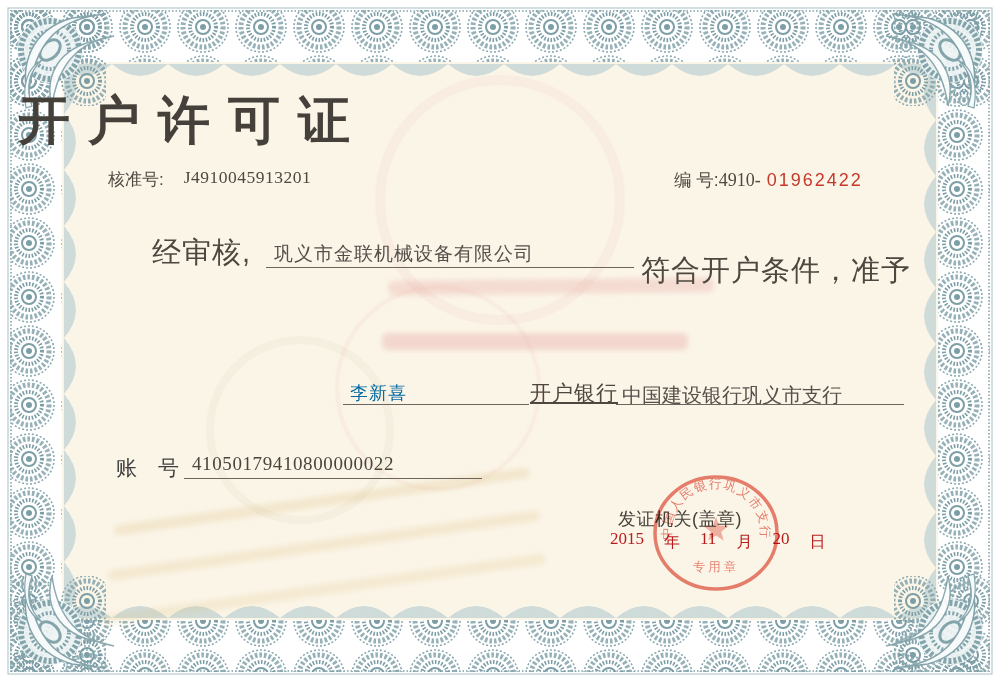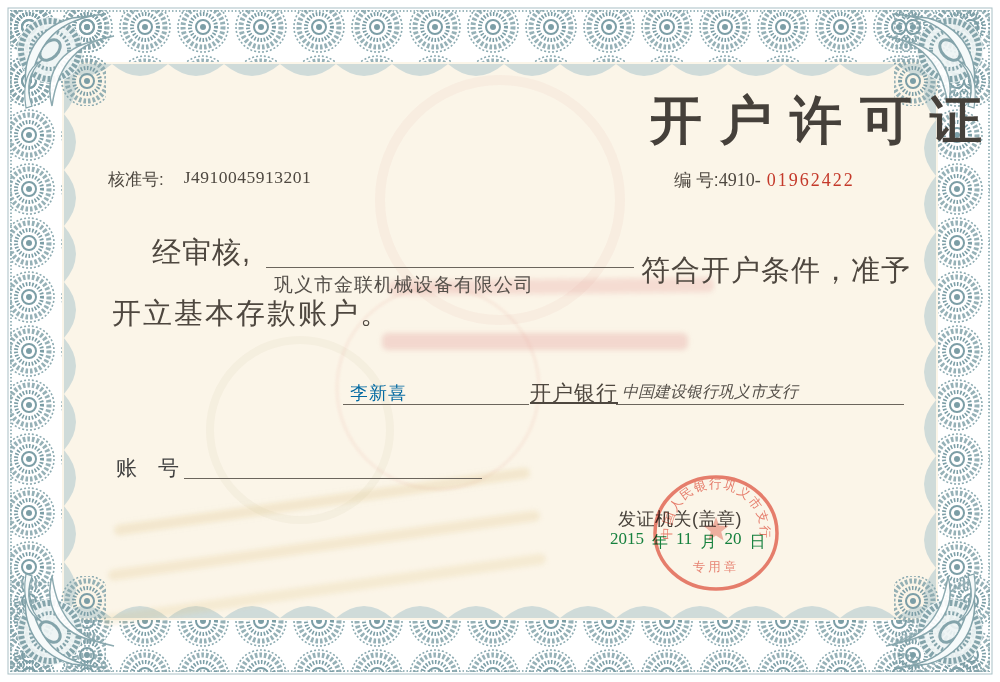--- a/index.html
+++ b/index.html
@@ -11,39 +11,39 @@
   .ghost{position:absolute;z-index:1;filter:blur(2.5px);border-radius:6px;pointer-events:none;}
   .g-pink1{left:388px;top:279px;width:326px;height:15px;background:rgba(222,132,132,.22);transform:rotate(-.6deg);}
   .g-pink2{left:382px;top:333px;width:306px;height:17px;background:rgba(222,132,132,.26);}
   .g-circle{left:336px;top:286px;width:204px;height:204px;border:2px solid rgba(234,162,150,.22);border-radius:50%;background:transparent;filter:blur(1.5px);}
   .g-yel1{left:112px;top:496px;width:420px;height:11px;background:rgba(221,192,126,.25);transform:rotate(-8deg);}
   .g-yel2{left:106px;top:540px;width:436px;height:11px;background:rgba(221,192,126,.23);transform:rotate(-8deg);}
   .g-yel3{left:100px;top:584px;width:448px;height:11px;background:rgba(221,192,126,.21);transform:rotate(-8deg);}
 
   
   .txt{position:absolute;z-index:2;white-space:nowrap;}
-  .title{left:0;top:86px;width:1000px;text-align:right;font-family:"Liberation Serif",serif;font-weight:700;
+  .title{left:0;top:86px;width:1000px;text-align:left;font-family:"Liberation Serif",serif;font-weight:700;
          font-size:52px;letter-spacing:18px;padding-left:18px;color:#45403a;}
   .approval{left:108px;top:168px;font-size:17px;color:#4e4840;}
   .approval .val{font-family:"Liberation Serif",serif;font-size:17.5px;letter-spacing:.5px;margin-left:20px;position:relative;top:-2px;}
   .serial{left:674px;top:168px;font-size:17.5px;color:#4e4840;}
   .serial .pre{font-family:"Liberation Serif",serif;font-size:18px;margin-left:0;}
-  .serial .red{font-family:Liberation Serif, serif;font-size:18px;letter-spacing:2px;color:#c4392a;margin-left:6px;text-align:right;}
+  .serial .red{font-family:Liberation Sans, sans-serif;font-size:18px;letter-spacing:2px;color:#c4392a;margin-left:6px;text-align:right;}
   .audited{left:152px;top:233px;font-size:29px;letter-spacing:1px;color:#4e473f;}
-  .company{left:274px;top:241px;font-size:19px;letter-spacing:1px;color:#55504a;margin-top:31px;}
+  .company{left:274px;top:241px;font-size:19px;letter-spacing:1px;color:#55504a;}
   .meets{left:641px;top:251px;font-size:29px;letter-spacing:1px;color:#4e473f;}
   .openacct{left:112px;top:294px;font-size:29px;letter-spacing:2px;color:#4e473f;}
   .replabel{left:112px;top:379px;font-size:21px;color:#4e473f;}
   .repvalue{left:350px;top:381px;font-size:18px;letter-spacing:1px;color:#0369a1;}
   .banklabel{left:530px;top:379px;font-size:21px;letter-spacing:1px;color:#4e473f;text-decoration:underline;}
-  .bankvalue{left:622px;top:382px;font-size:16px;color:#55504a;font-style:italic;}
+  .bankvalue{left:622px;top:382px;font-size:20px;color:#55504a;}
   .acctlabel{left:116px;top:454px;font-size:21px;color:#404040;}
   .acctvalue{left:192px;top:453px;font-family:"Liberation Serif",serif;font-size:19px;letter-spacing:.6px;color:#4a443c;}
   .authority{left:618px;top:507px;font-size:18px;letter-spacing:.5px;color:#453f38;}
-  .dateline{left:610px;top:532px;display:flex;align-items:baseline;gap:8px;color:#15803d;}
+  .dateline{left:610px;top:532px;display:flex;align-items:baseline;gap:20px;color:#b91c1c;}
   .dateline .dg{font-family:"Liberation Serif",serif;font-size:17px;position:relative;top:-3px;}
   .dateline .dc{font-size:16px;}
 
   .uline{position:absolute;z-index:2;border-bottom:1.6px solid #6b655c;height:0;}
   .ul-company{left:266px;top:267px;width:368px;}
   .ul-rep{left:343px;top:404px;width:186px;}
   .ul-bank{left:616px;top:404px;width:288px;}
   .ul-acct{left:184px;top:478px;width:298px;}
 
   .stamp{position:absolute;left:641px;top:458px;z-index:3;mix-blend-mode:multiply;opacity:.88;}
@@ -121,29 +121,29 @@
 
   <div class="txt serial">
     <span>编 号:</span><span class="pre">4910-</span><span class="red">01962422</span>
   </div>
 
   <div class="txt audited">经审核,</div>
   <div class="txt company">巩义市金联机械设备有限公司</div>
   <div class="uline ul-company"></div>
   <div class="txt meets">符合开户条件，准予</div>
 
-  <div class="txt openacct">开立基本存款账户。</div>
 
   <div class="txt repvalue">李新喜</div>
   <div class="uline ul-rep"></div>
   <div class="txt banklabel">开户银行</div>
   <div class="txt bankvalue">中国建设银行巩义市支行</div>
   <div class="uline ul-bank"></div>
 
   <div class="txt acctlabel">账　号</div>
+  <div class="txt acctvalue">41050179410800000022</div>
   <div class="uline ul-acct"></div>
 
   <div class="txt authority">发证机关(盖章)</div>
   <div class="txt dateline">
     <span class="dg">2015</span>
     <span class="dc">年</span>
     <span class="dg">11</span>
     <span class="dc">月</span>
     <span class="dg">20</span>
     <span class="dc">日</span>

